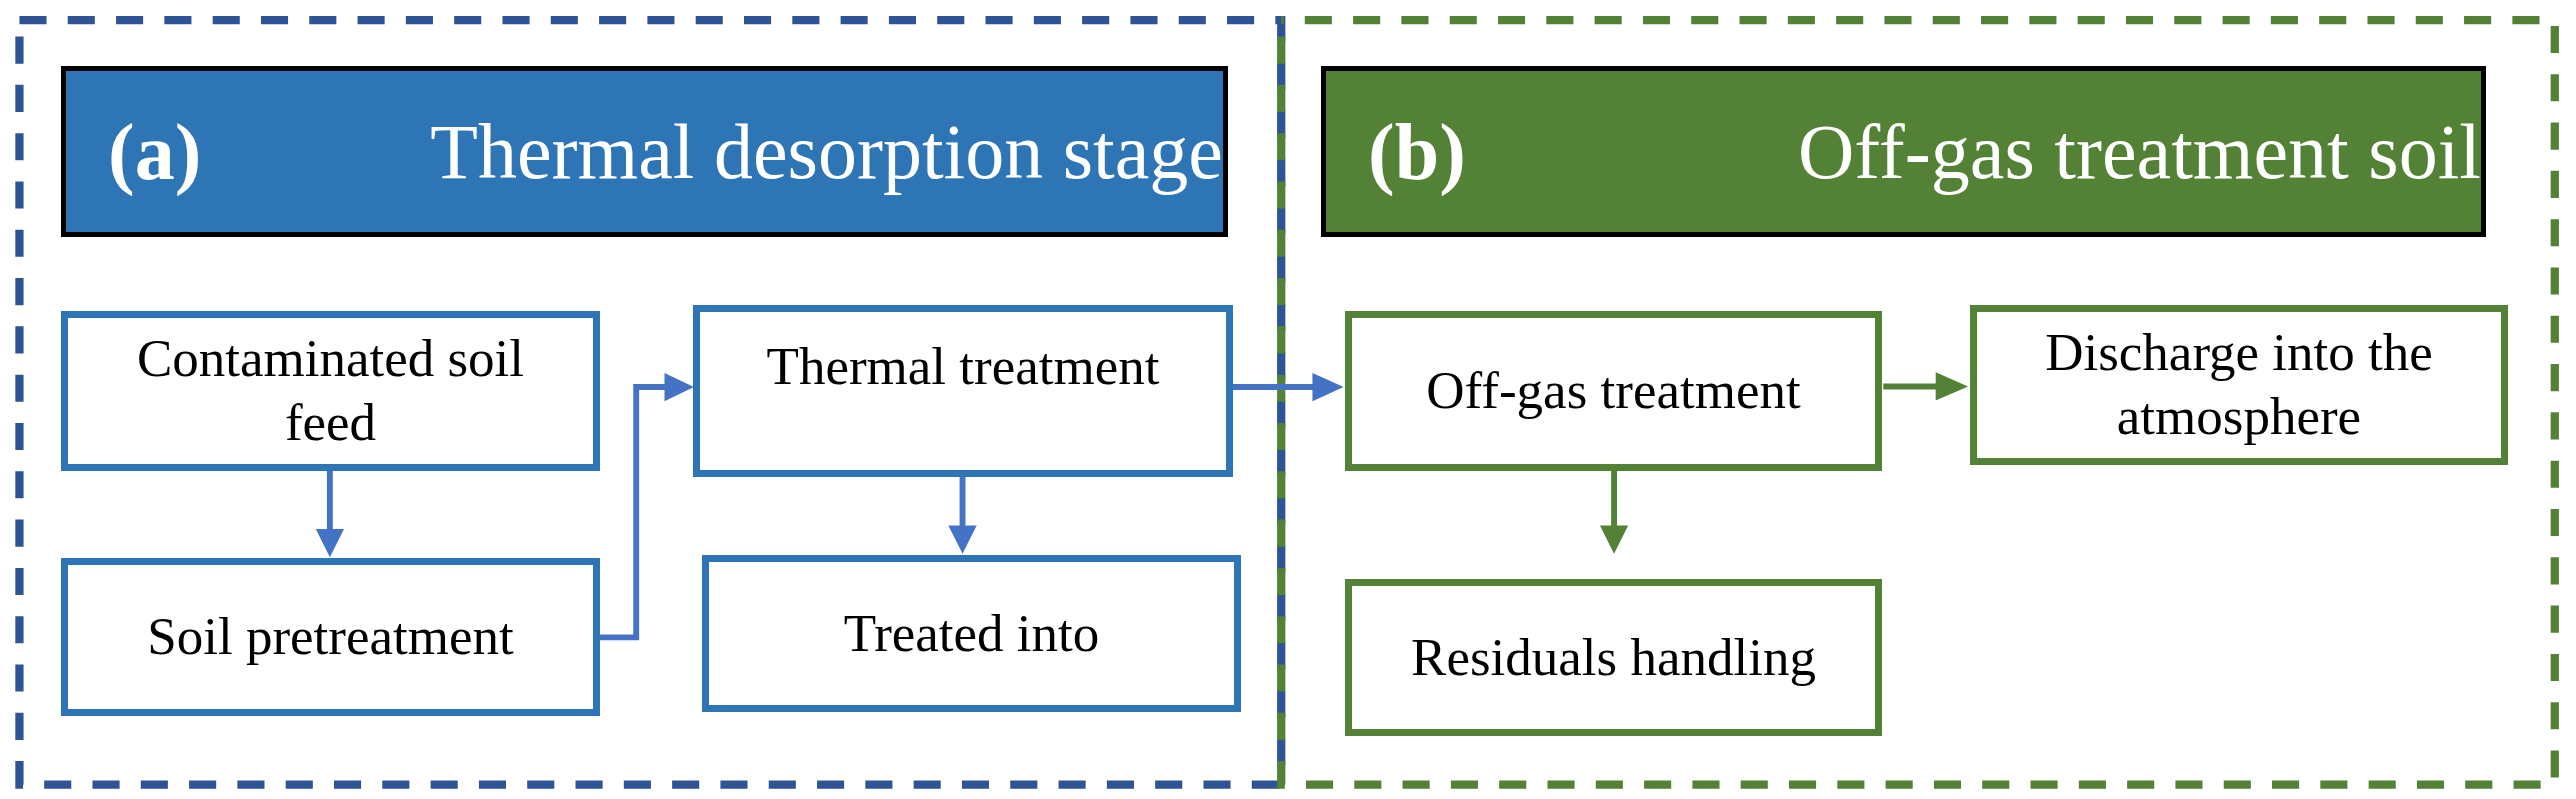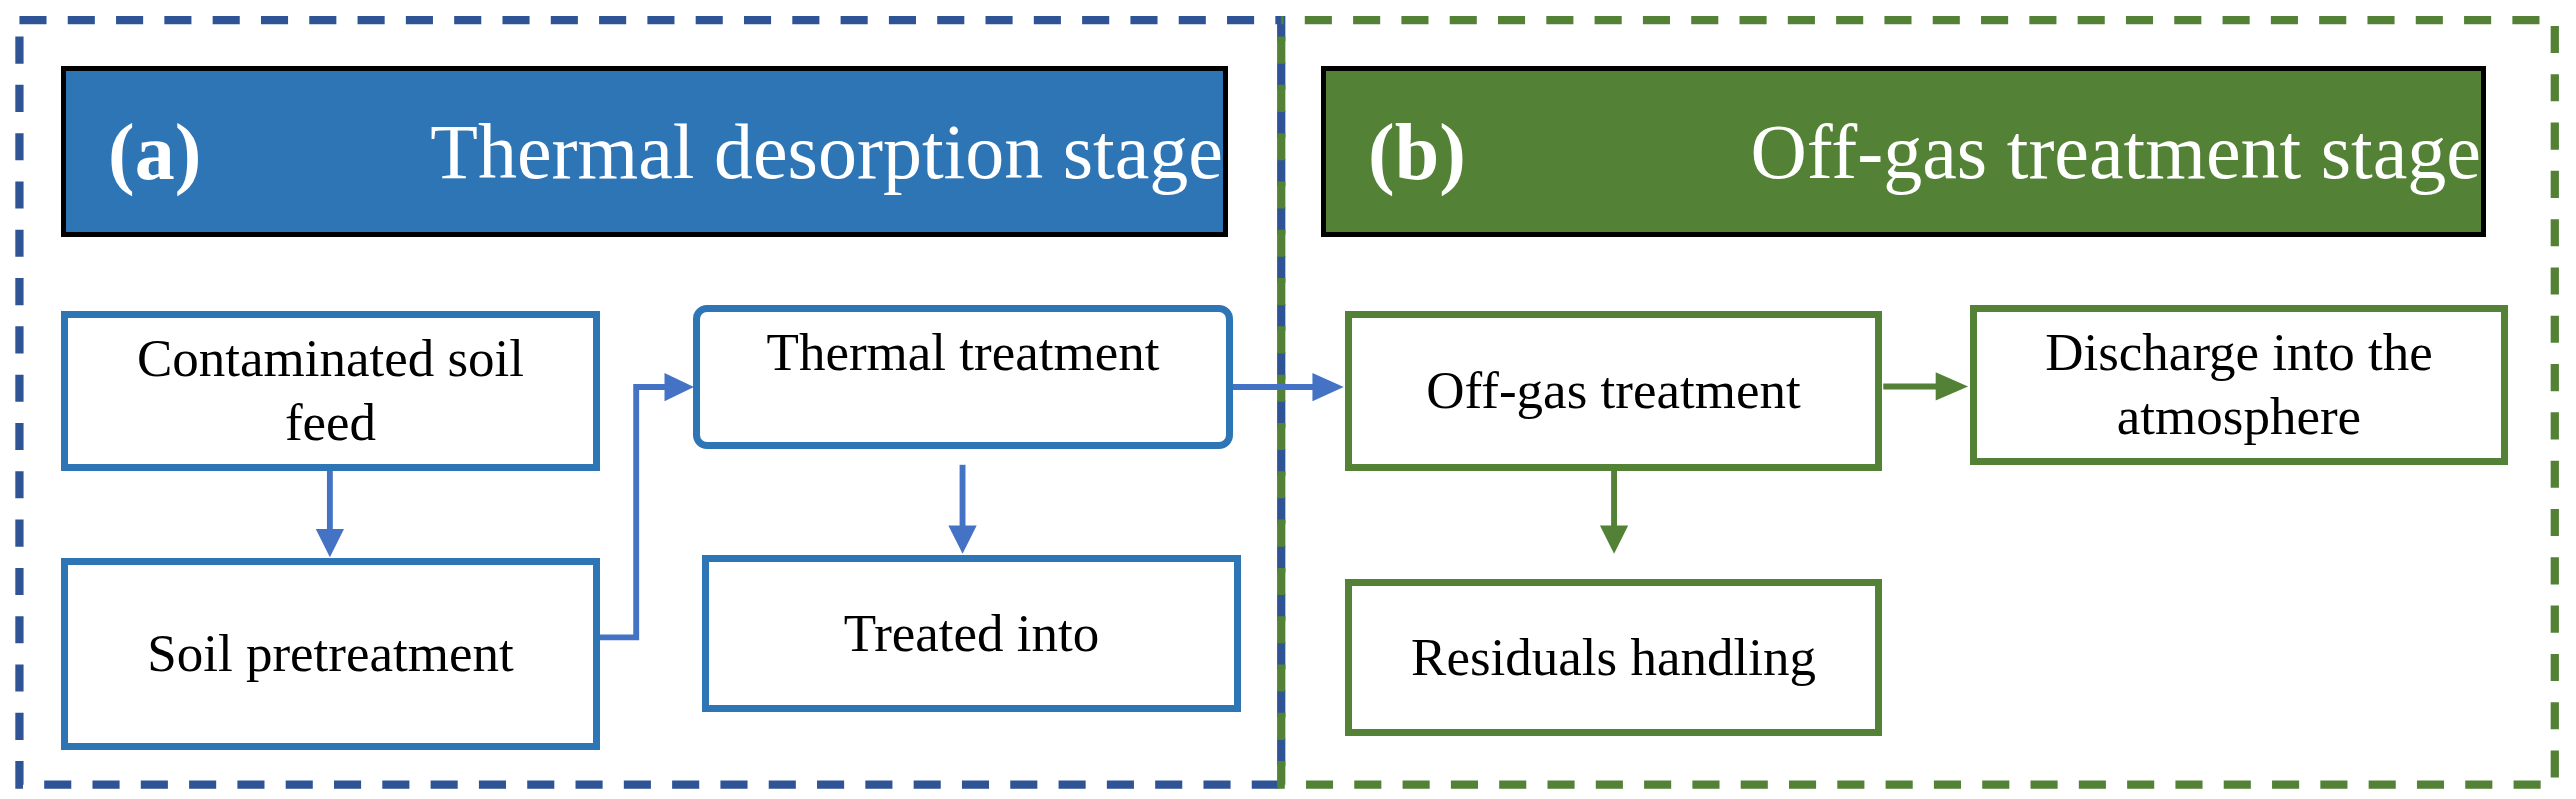--- a/index.html
+++ b/index.html
@@ -61,22 +61,22 @@
     color: #000000;
     font-size: 53px;
     line-height: 1.2;
     padding: 0 32px;
     box-sizing: border-box;
   }
   .node.blue  { border: 7px solid #2E75B6; }
   .node.green { border: 7px solid #538135; }
 
   #node-contaminated { left: 61px;  top: 311px; width: 539px; height: 160px; }
-  #node-pretreatment { left: 61px;  top: 558px; width: 539px; height: 192px; }
-  #node-thermal      { left: 693px; top: 305px; width: 540px; height: 144px; padding-bottom: 48px; border-radius: 14px; }
+  #node-pretreatment { left: 61px;  top: 558px; width: 539px; height: 158px; }
+  #node-thermal      { left: 693px; top: 305px; width: 540px; height: 172px; padding-bottom: 48px; }
   #node-treated      { left: 702px; top: 555px; width: 539px; height: 157px; }
   #node-offgas       { left: 1345px; top: 311px; width: 537px; height: 160px; }
   #node-discharge    { left: 1970px; top: 305px; width: 538px; height: 160px; }
   #node-residuals    { left: 1345px; top: 579px; width: 537px; height: 157px; }
 </style>
 </head>
 <body>
 
 <div id="stage">
 
@@ -108,21 +108,21 @@
     </g>
   </svg>
 
   <div id="title-bar-a" class="title-bar">
     <span class="marker">(a)</span>
     <span class="title-text">Thermal desorption stage</span>
   </div>
 
   <div id="title-bar-b" class="title-bar">
     <span class="marker">(b)</span>
-    <span class="title-text">Off-gas treatment stage</span>
+    <span class="title-text">Off-gas treatment soil</span>
   </div>
 
   <div id="node-contaminated" class="node blue">
     <span>Contaminated soil feed</span>
   </div>
   <div id="node-pretreatment" class="node blue">
     <span>Soil pretreatment</span>
   </div>
   <div id="node-thermal" class="node blue">
     <span>Thermal treatment</span>

